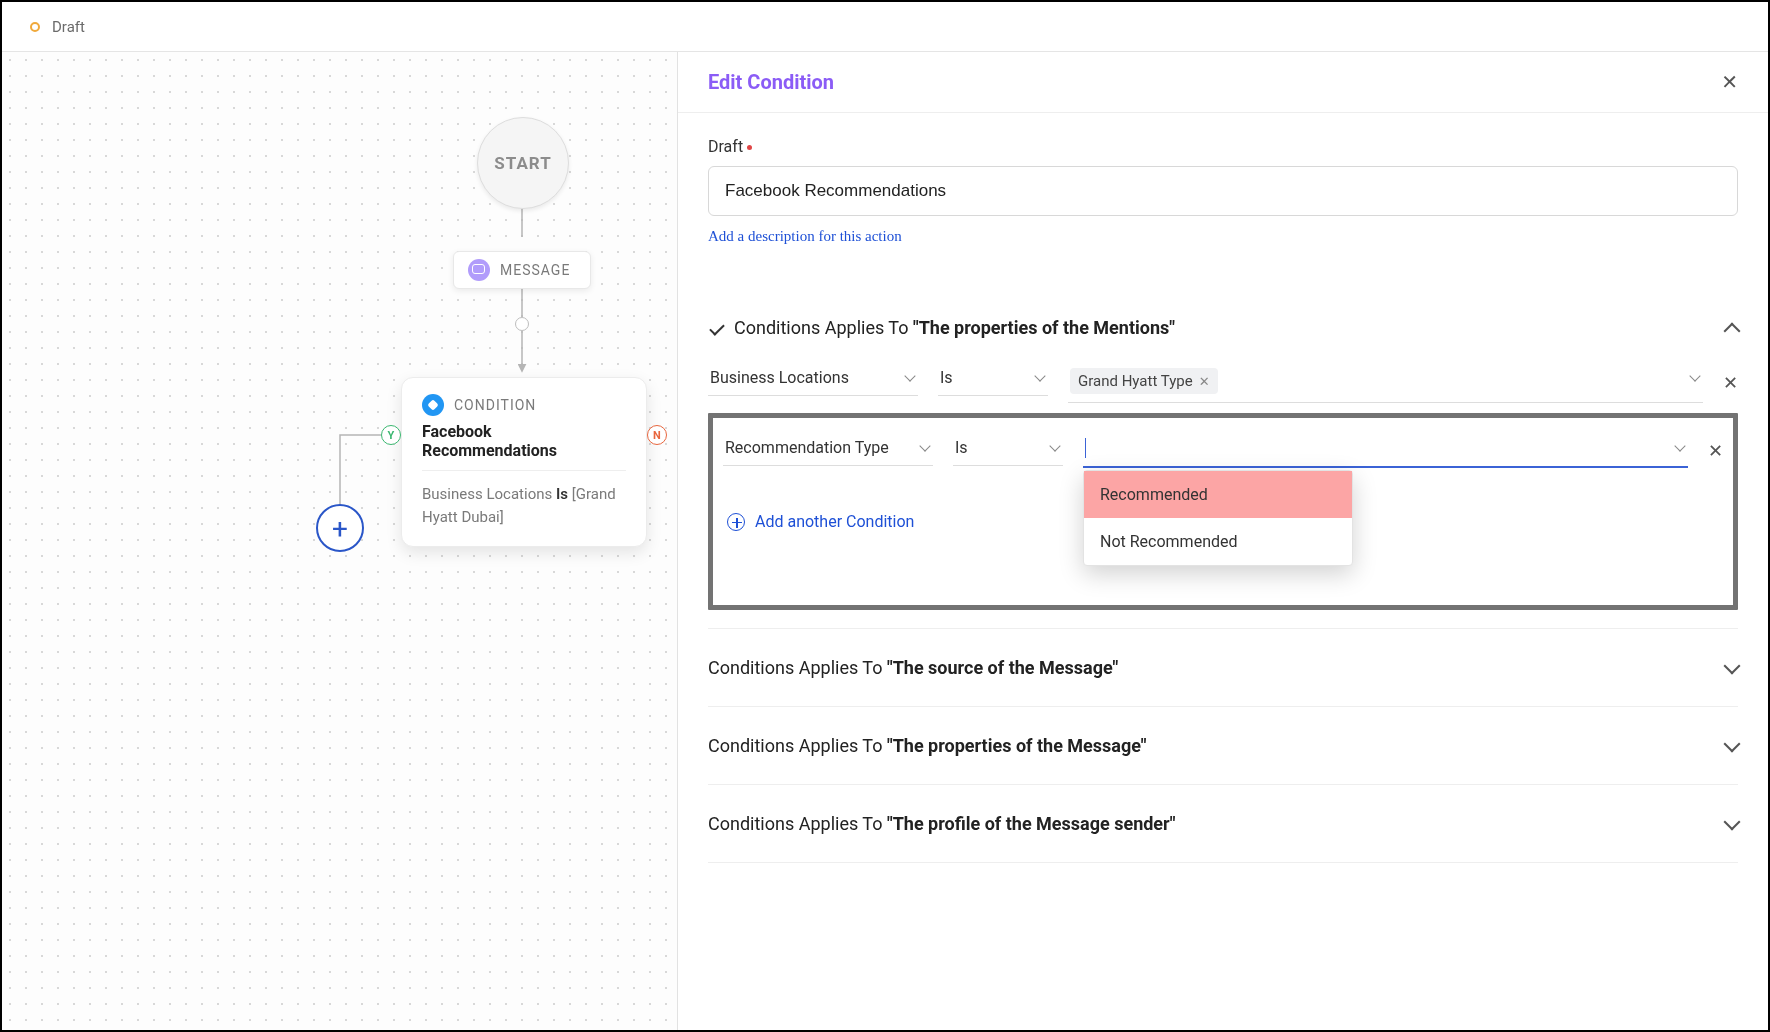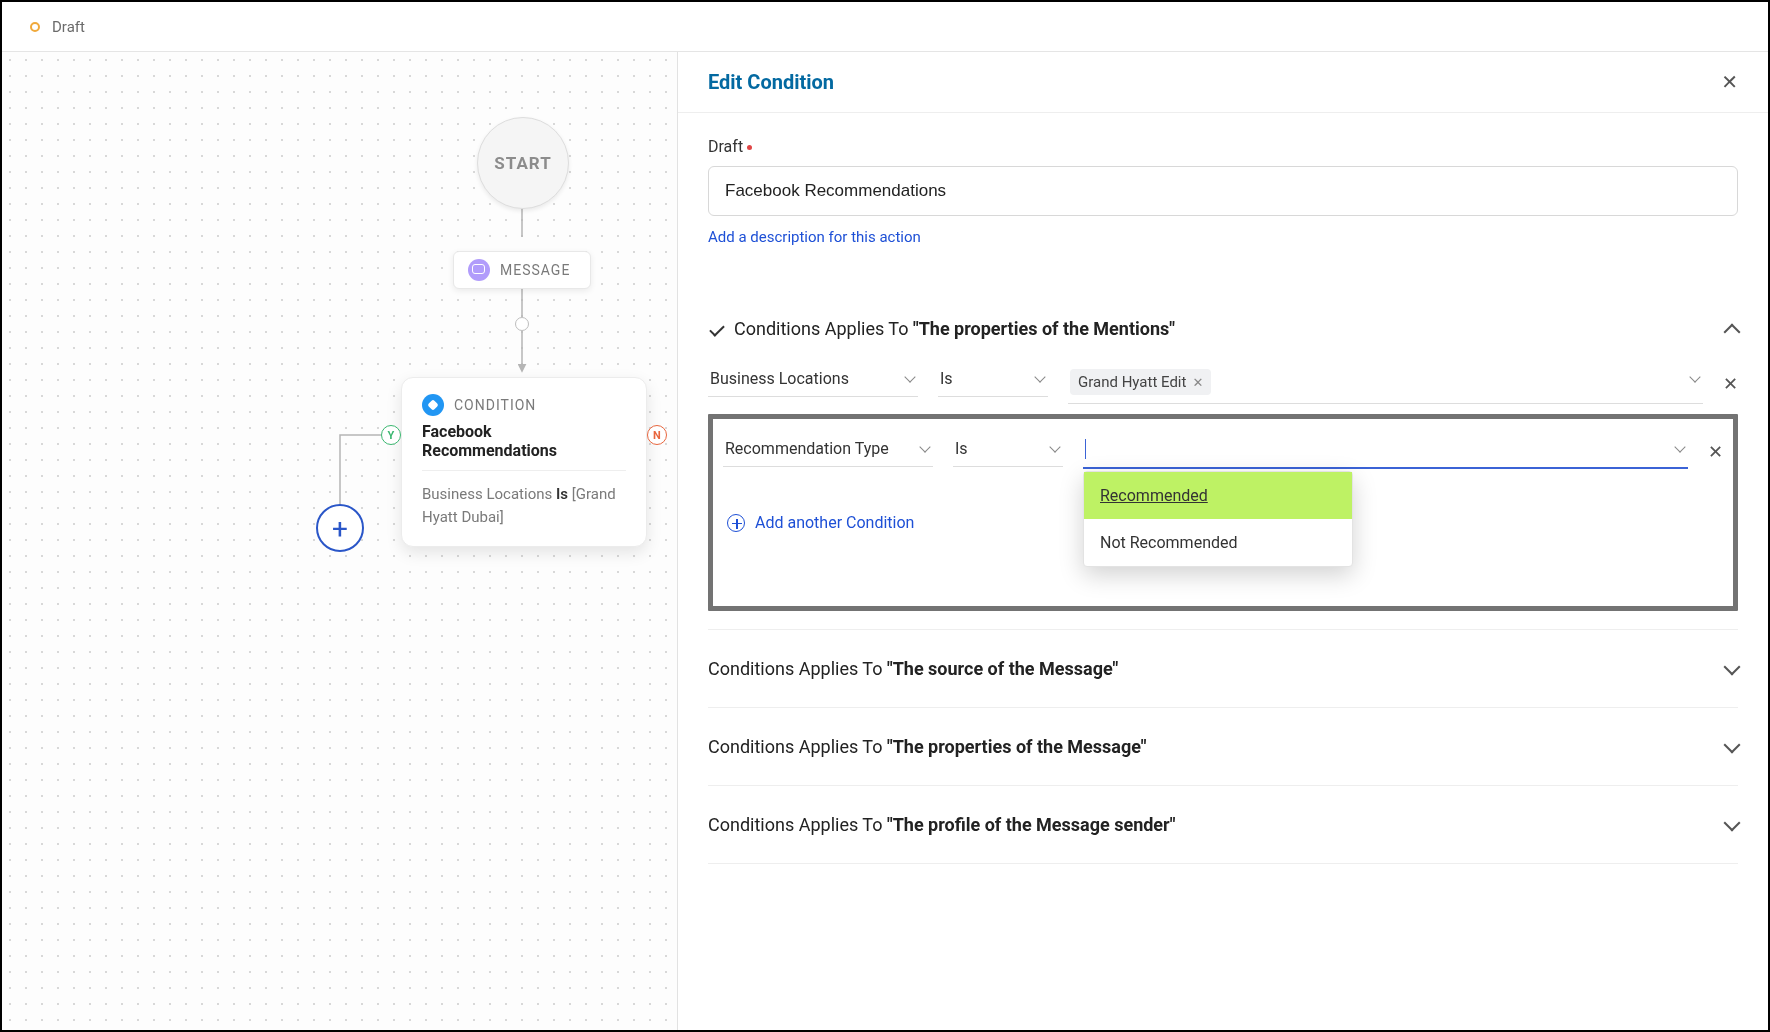--- a/index.html
+++ b/index.html
@@ -62,31 +62,31 @@
   .badge-n { left:645px; top:373px; border:1.5px solid #e8663e; color:#e8663e; }
 
   .plus-node {
     position:absolute; left:314px; top:452px; width:48px; height:48px; border-radius:50%;
     background:#fff; border:2px solid #2a56c8; color:#2a56c8; display:flex; align-items:center; justify-content:center; font-size:28px;
   }
 
   
   .panel { flex:1; background:#fff; display:flex; flex-direction:column; min-width:0; }
   .panel-head { display:flex; align-items:center; padding:18px 30px 18px; border-bottom:1px solid #eee; }
-  .panel-title { font-size:20px; font-weight:700; color:#0369a1; }
+  .panel-title { font-size:20px; font-weight:700; color:#8b5cf6; }
   .close-btn { margin-left:auto; font-size:20px; color:#555; cursor:pointer; }
 
   .panel-body { flex:1; overflow:auto; padding:24px 30px 30px 30px; }
   .field-label { font-size:16px; color:#333; margin-bottom:10px; }
   .req-dot { display:inline-block; width:5px; height:5px; border-radius:50%; background:#e04545; vertical-align:middle; margin-left:4px; }
   .text-input {
     width:100%; height:50px; border:1px solid #d8d8d8; border-radius:6px;
     padding:0 16px; font-size:17px; color:#222; outline:none;
   }
-  .desc-link { color:#1e50d6; font-size:15px; margin-top:12px; display:inline-block; cursor:pointer; }
+  .desc-link { color:#1e50d6; font-size:15px; margin-top:12px; display:inline-block; cursor:pointer;font-family:Liberation Serif, serif; }
 
   .section { margin-top:60px; border-bottom:1px solid #eee; padding-bottom:18px; }
   .section.nohr { border-bottom:none; }
   .section-head { display:flex; align-items:center; gap:10px; cursor:pointer; padding:16px 0; }
   .sec-check { width:14px; height:8px; border-left:2px solid #333; border-bottom:2px solid #333; transform:rotate(-45deg); margin-left:2px; }
   .sec-title { font-size:18px; color:#222; }
   .sec-title .q { font-weight:700; }
   .chev { margin-left:auto; width:12px; height:12px; border-right:2px solid #555; border-bottom:2px solid #555; }
   .chev.up { transform:rotate(-135deg); margin-top:6px; }
   .chev.down { transform:rotate(45deg); margin-top:-4px; }
@@ -115,21 +115,21 @@
   .add-plus::before, .add-plus::after { content:""; position:absolute; background:#1e50d6; }
   .add-plus::before { left:4px; top:8px; width:10px; height:1.5px; }
   .add-plus::after  { left:8px; top:4px; width:1.5px; height:10px; }
 
   .dropdown {
     position:absolute; left:0; top:38px; width:270px; background:#fff;
     border:1px solid #e3e3e3; border-radius:4px; box-shadow:0 8px 24px rgba(0,0,0,0.18);
     z-index:10;
   }
   .dropdown .opt { padding:14px 16px; font-size:16px; color:#333; cursor:pointer; }
-  .dropdown .opt.hover { background:#bef264;text-decoration:underline; }
+  .dropdown .opt.hover { background:#fca5a5; }
 
   .plain-section { border-top:1px solid #eee; }
   .plain-section .section-head { padding:28px 0; }
 
   
   .hi-container { position:relative; }
   .sel.val.active .sel-main { border-bottom:2px solid #3b63d6; }
 </style>
 </head>
 <body>
@@ -221,21 +221,21 @@
               <div class="sel-main">Business Locations</div>
               <span class="mini-chev"></span>
             </div>
             <div class="sel op">
               <div class="sel-main">Is</div>
               <span class="mini-chev"></span>
             </div>
             <div class="sel val">
               <div class="sel-main">
                 <span class="chip">
-                  <span>Grand Hyatt Edit</span>
+                  <span>Grand Hyatt Type</span>
                   <span class="x">✕</span>
                 </span>
               </div>
               <span class="mini-chev"></span>
             </div>
             <span class="row-x">✕</span>
           </div>
 
           <div class="hi-container">
             <div class="hi-box">

